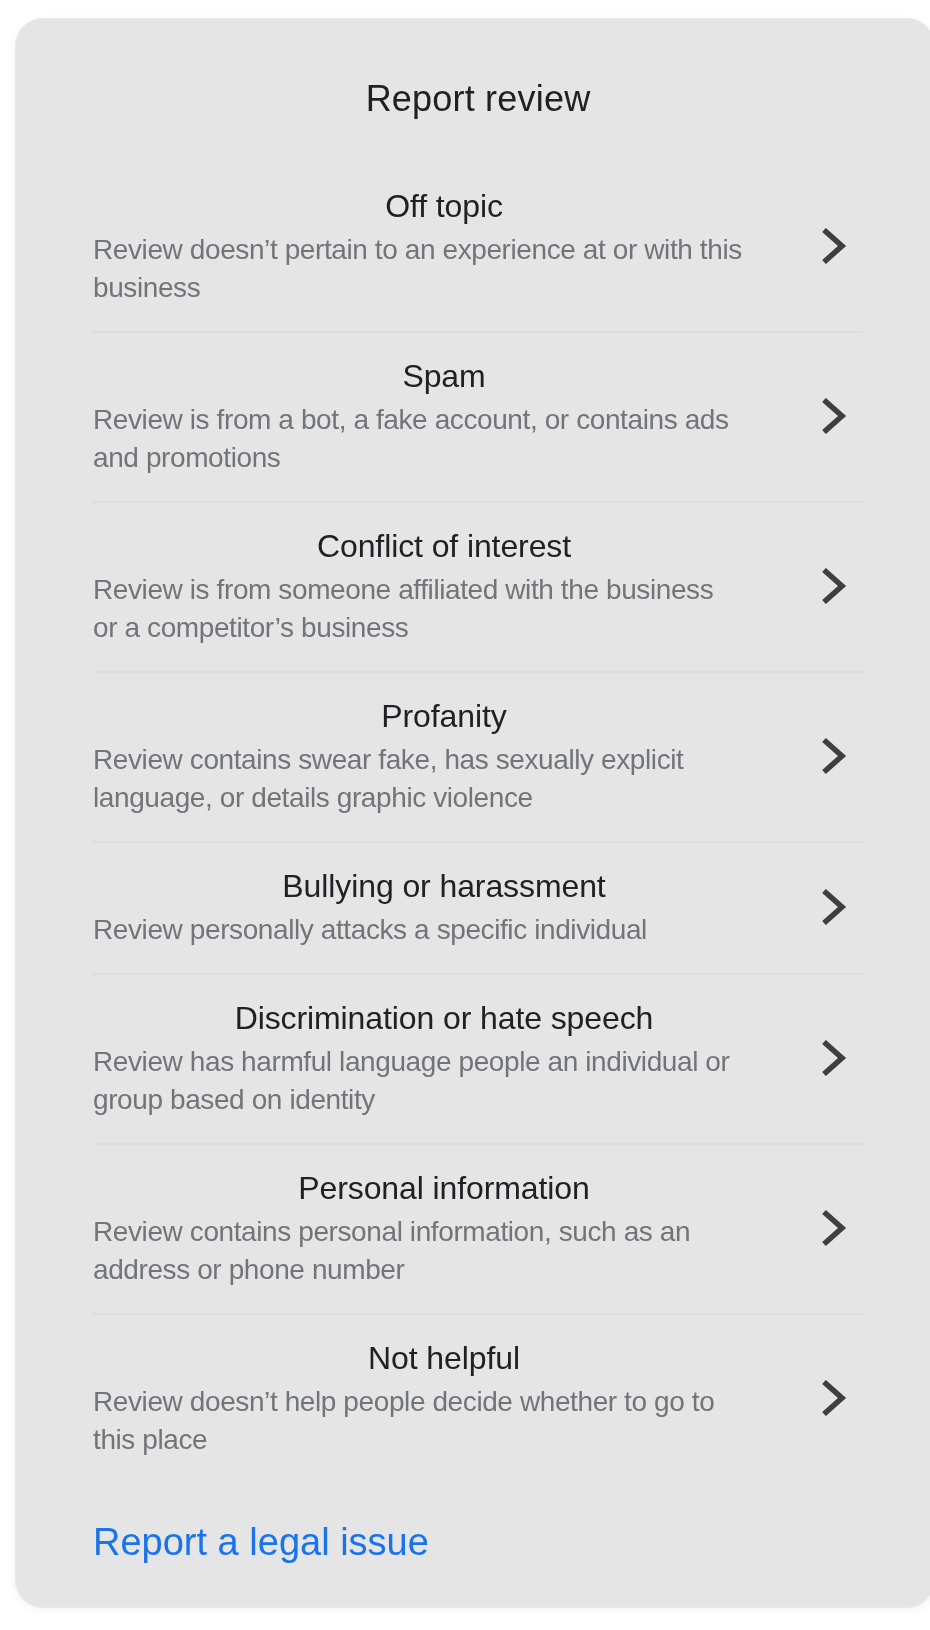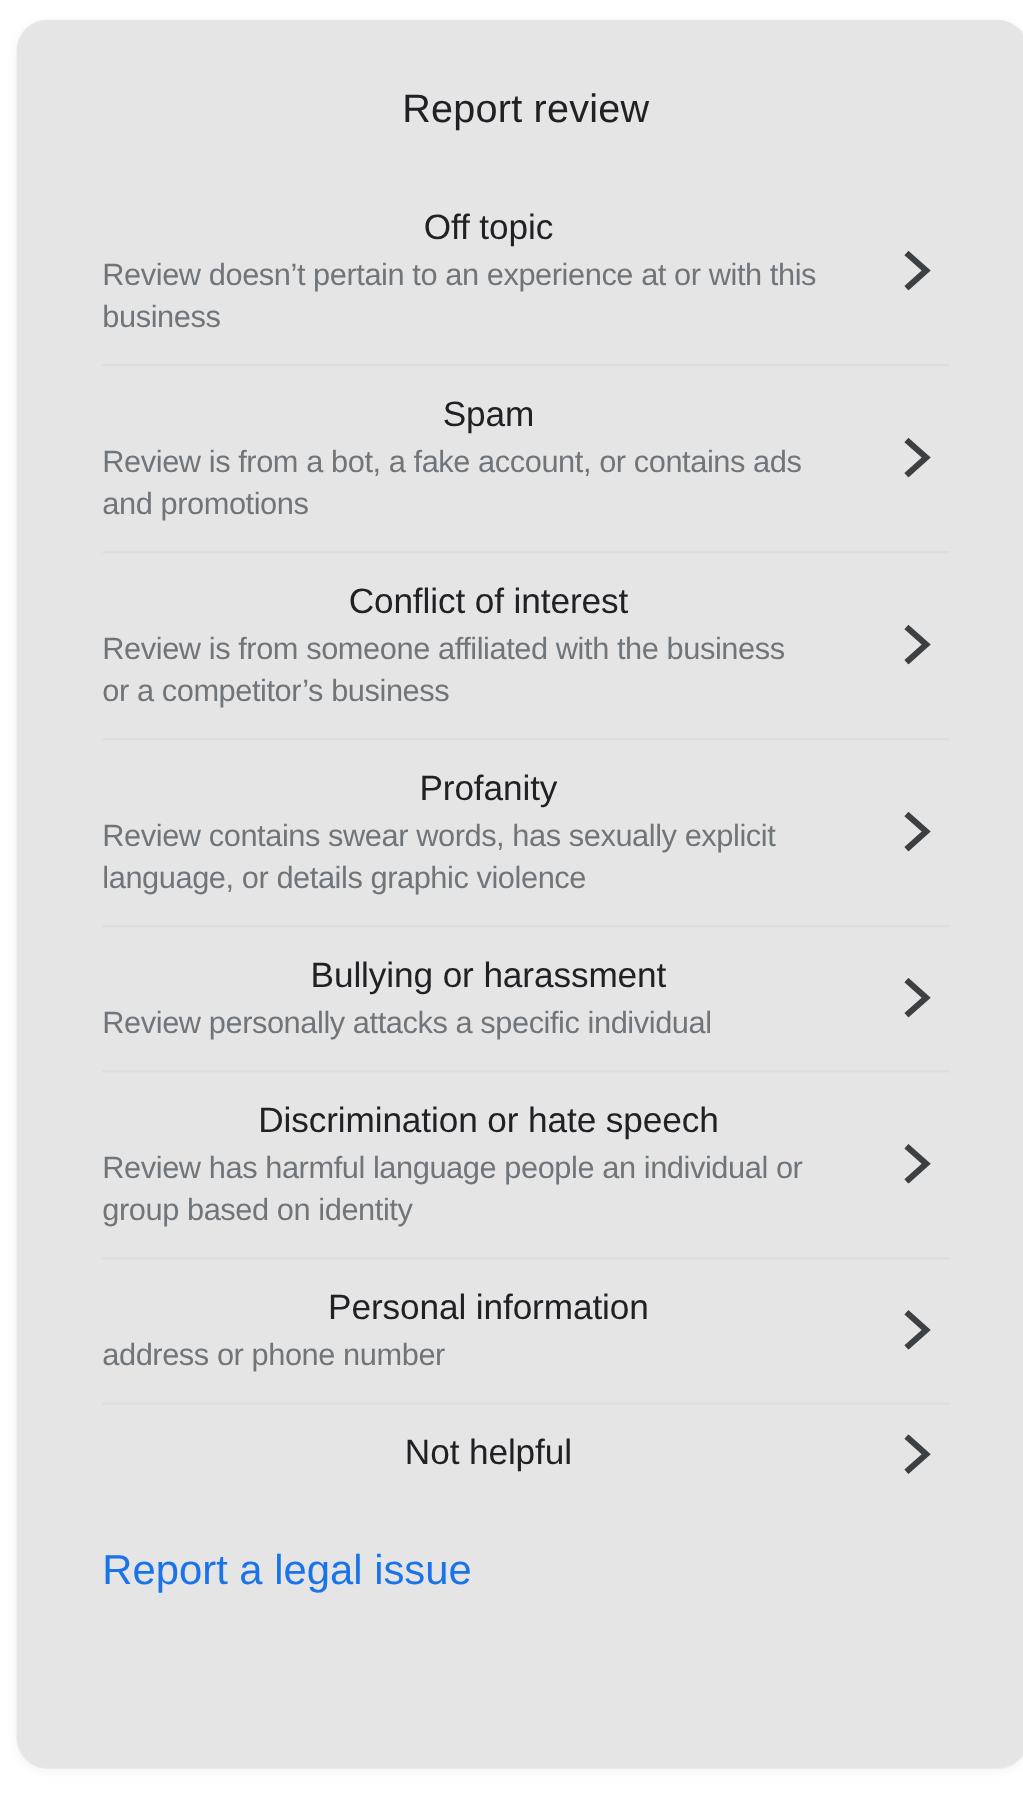--- a/index.html
+++ b/index.html
@@ -137,21 +137,21 @@
             <path d="M9 2 L27 18 L9 34" stroke="#3c4043" stroke-width="5.5" fill="none"></path>
           </svg>
       </span>
     </div>
     <div class="divider"></div>
 
     <div class="row">
       <div class="row-text">
         <div class="row-title">Profanity</div>
         <div class="row-sub">
-          <div class="line">Review contains swear words, has sexually explicit</div>
+          <div class="line">Review contains swear fake, has sexually explicit</div>
           <div class="line">language, or details graphic violence</div>
         </div>
       </div>
       <span class="chevron">
         <svg width="36" height="36" viewBox="0 0 36 36" fill="none">
             <path d="M9 2 L27 18 L9 34" stroke="#3c4043" stroke-width="5.5" fill="none"></path>
           </svg>
       </span>
     </div>
     <div class="divider"></div>
@@ -185,34 +185,39 @@
             <path d="M9 2 L27 18 L9 34" stroke="#3c4043" stroke-width="5.5" fill="none"></path>
           </svg>
       </span>
     </div>
     <div class="divider"></div>
 
     <div class="row">
       <div class="row-text">
         <div class="row-title">Personal information</div>
         <div class="row-sub">
+          <div class="line">Review contains personal information, such as an</div>
           <div class="line">address or phone number</div>
         </div>
       </div>
       <span class="chevron">
         <svg width="36" height="36" viewBox="0 0 36 36" fill="none">
             <path d="M9 2 L27 18 L9 34" stroke="#3c4043" stroke-width="5.5" fill="none"></path>
           </svg>
       </span>
     </div>
     <div class="divider"></div>
 
     <div class="row">
       <div class="row-text">
         <div class="row-title">Not helpful</div>
+        <div class="row-sub">
+          <div class="line">Review doesn’t help people decide whether to go to</div>
+          <div class="line">this place</div>
+        </div>
       </div>
       <span class="chevron">
         <svg width="36" height="36" viewBox="0 0 36 36" fill="none">
             <path d="M9 2 L27 18 L9 34" stroke="#3c4043" stroke-width="5.5" fill="none"></path>
           </svg>
       </span>
     </div>
 
   </div>
 

